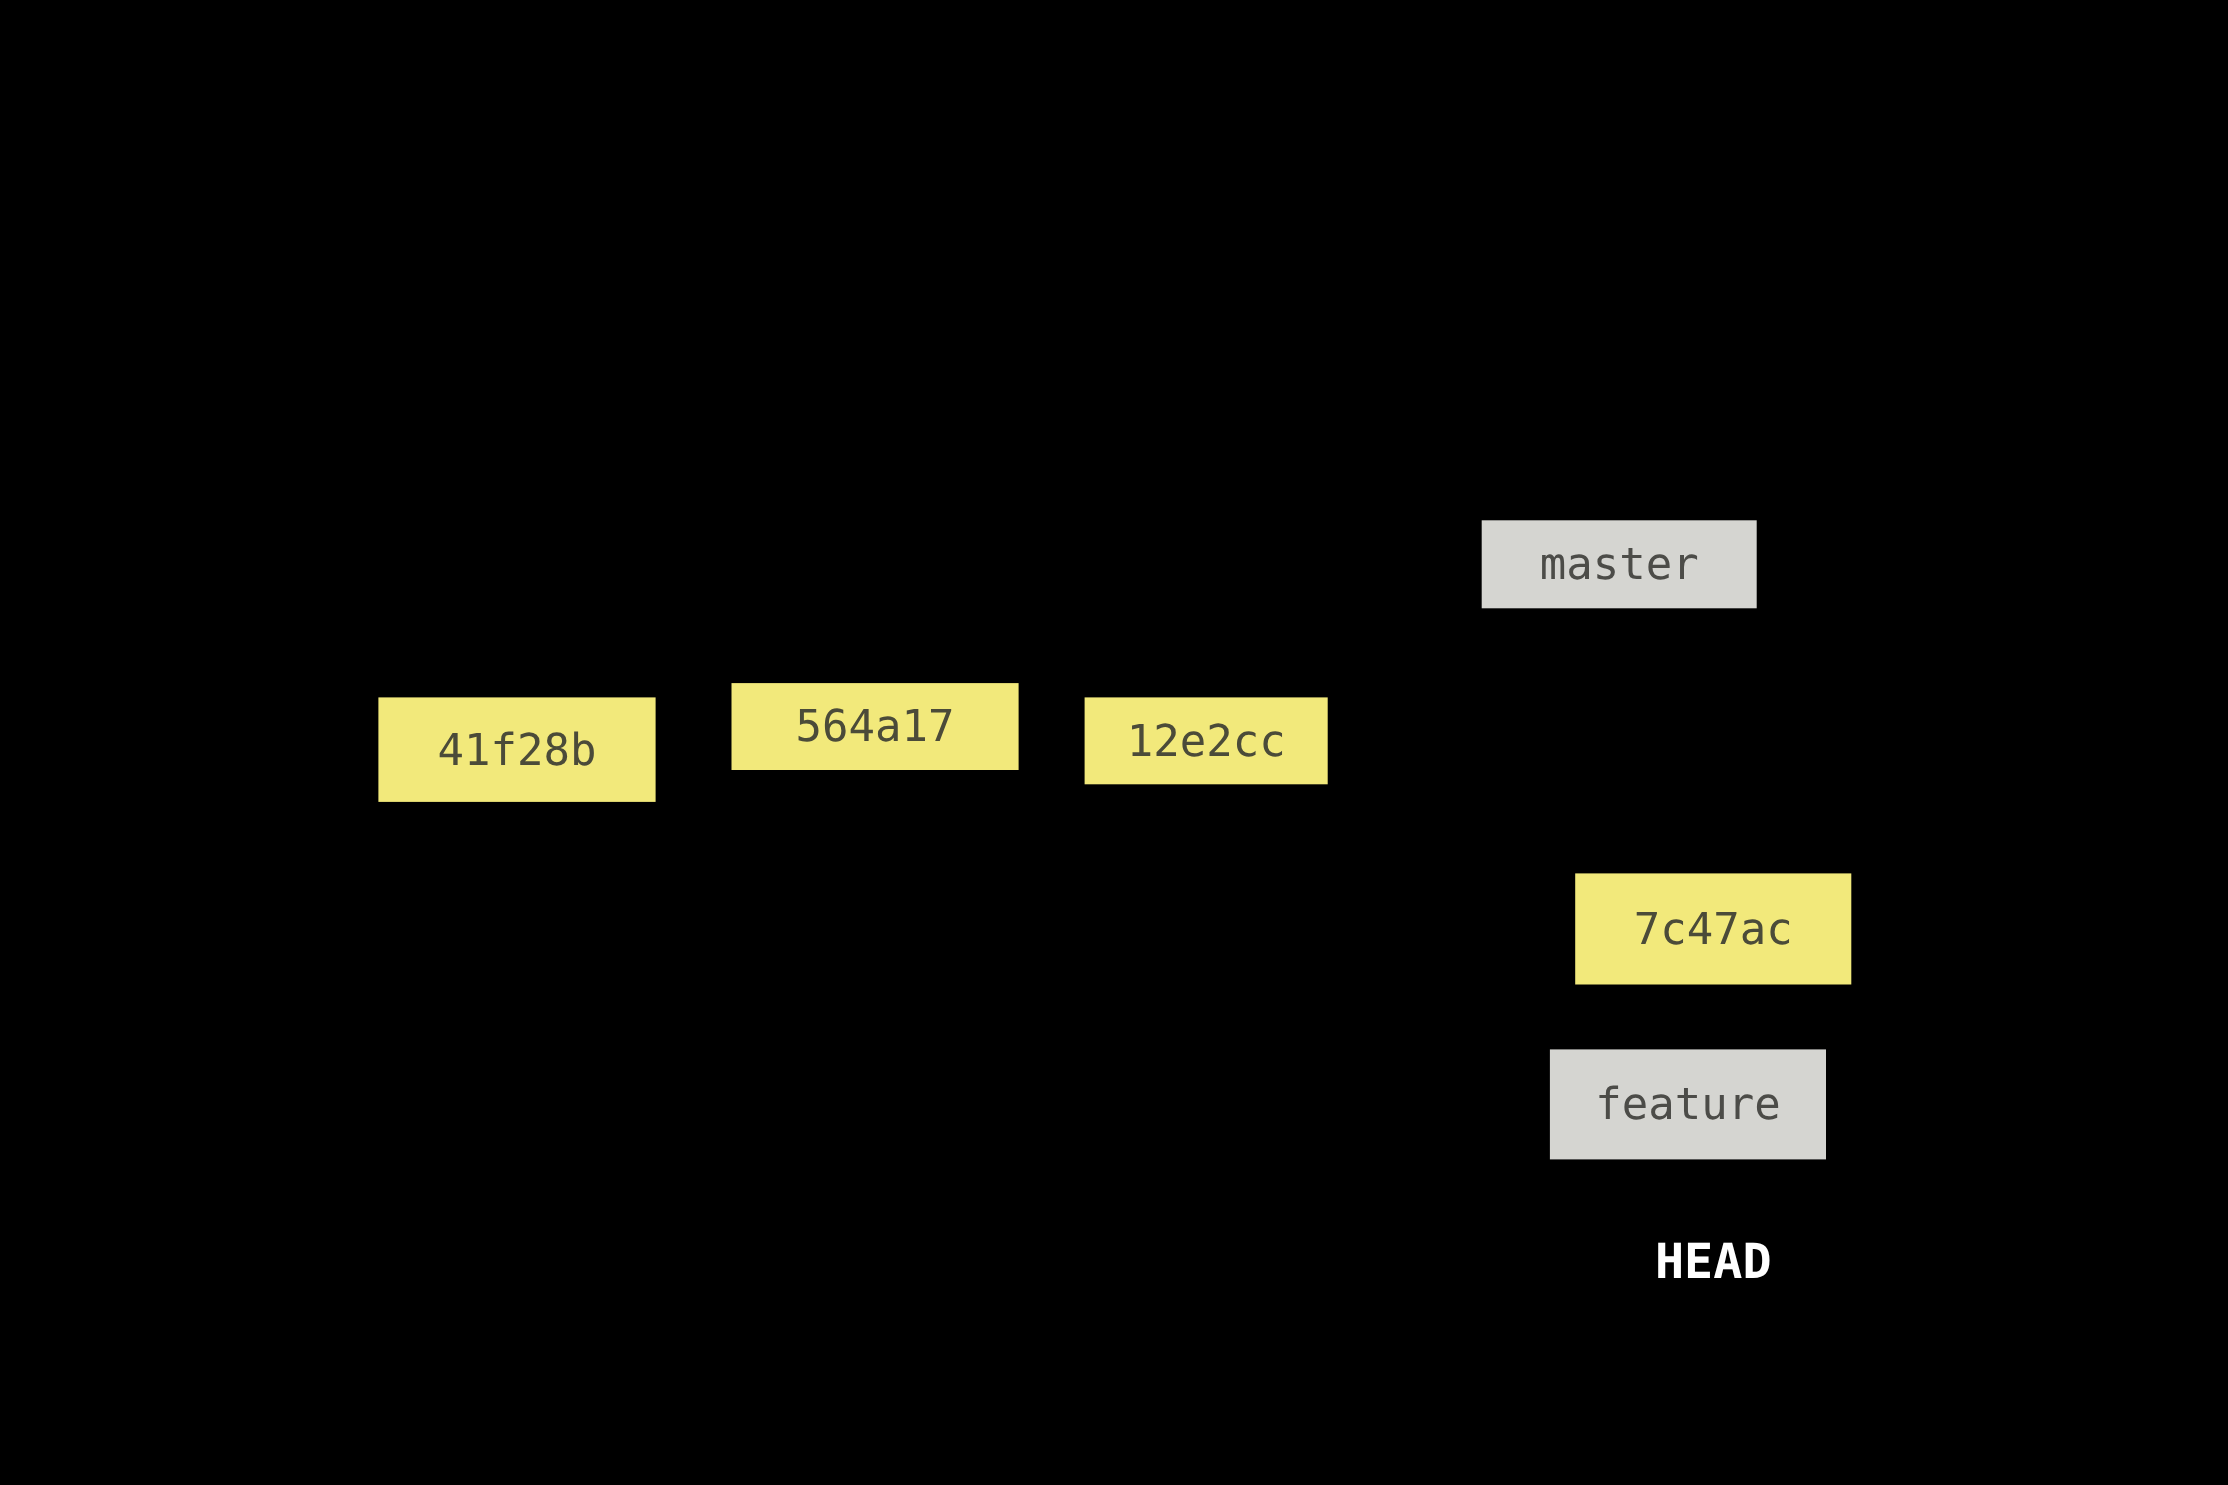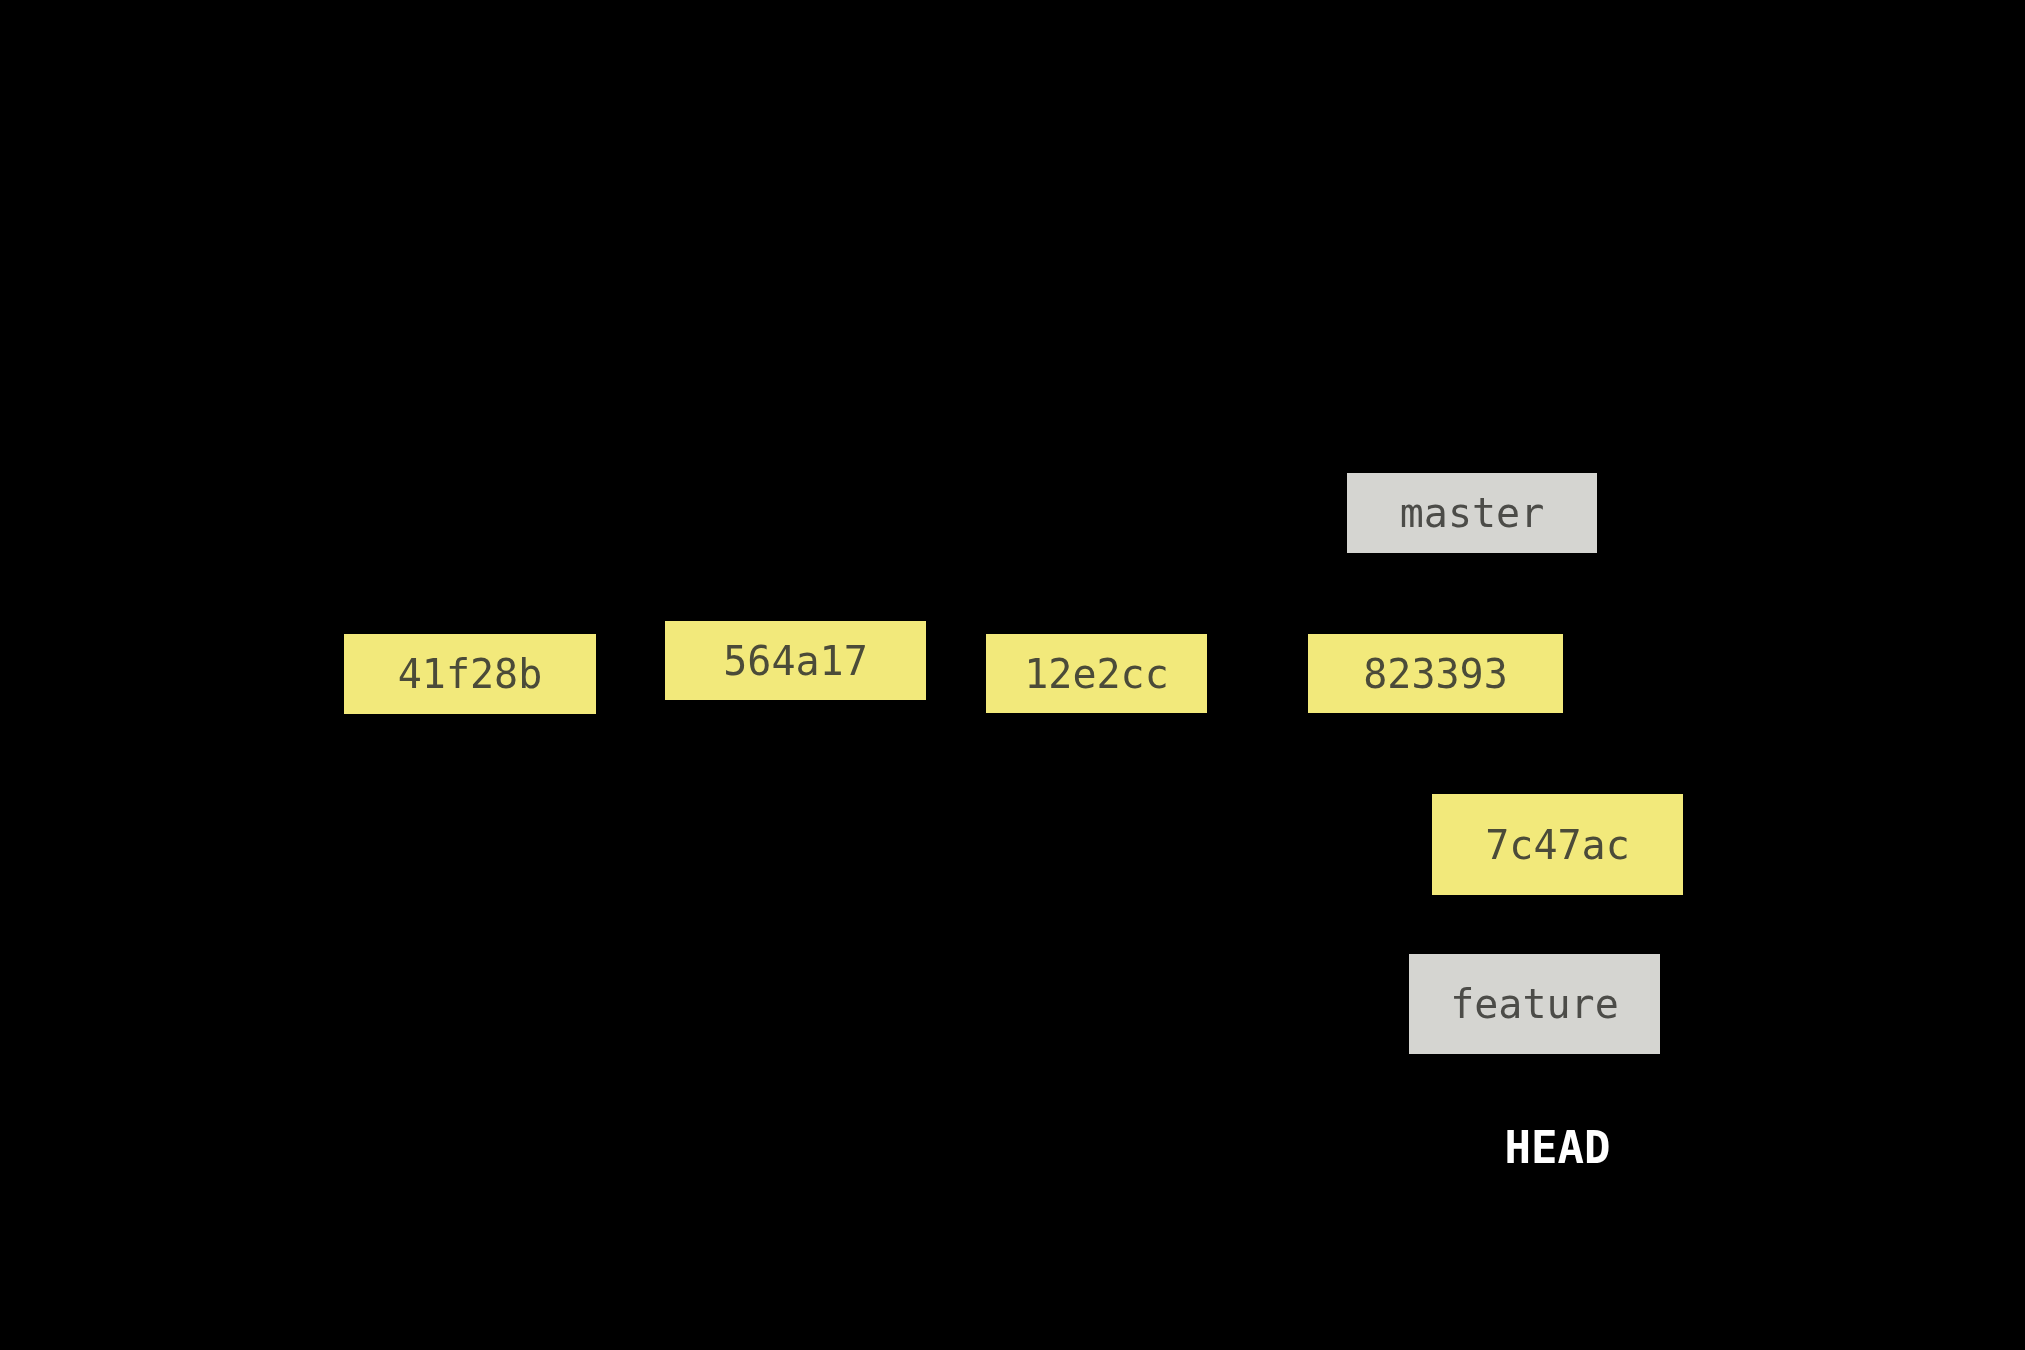--- a/index.html
+++ b/index.html
@@ -57,21 +57,21 @@
     display: flex;
     align-items: center;
     justify-content: center;
     font-size: 40px;
     white-space: pre;
   }
   .node-commit { background: #f2e97b; color: #4b4b39; }
   .node-branch { background: #d5d5d1; color: #4c4c48; margin-left: 40px; }
 
   .node-master  { left: 1307px; top: 473px;  width: 250px; height: 80px; }
-  .node-c1      { left: 344px;  top: 634px;  width: 252px; height: 80px; }
+  .node-c1      { left: 344px;  top: 634px;  width: 252px; height: 95px; }
   .node-c2      { left: 665px;  top: 621px;  width: 261px; height: 79px; text-align: center; }
   .node-c3      { left: 986px;  top: 634px;  width: 221px; height: 79px; }
   .node-c4      { left: 1308px; top: 634px;  width: 255px; height: 79px; }
   .node-c5      { left: 1432px; top: 794px;  width: 251px; height: 101px; }
   .node-feature { left: 1369px; top: 954px;  width: 251px; height: 100px; }
 
   .head-label {
     position: absolute;
     left: 1432px; top: 1122px;
     width: 251px;
@@ -86,20 +86,19 @@
 <body>
 
 <div id="canvas">
 
 
   <div class="node node-branch node-master">master</div>
 
   <div class="node node-commit node-c1">41f28b</div>
   <div class="node node-commit node-c2">564a17</div>
   <div class="node node-commit node-c3">12e2cc</div>
-  <div class="node node-commit node-c4">823393</div>
   <div class="node node-commit node-c5">7c47ac</div>
 
   <div class="node node-branch node-feature">feature</div>
 
   <div class="head-label">HEAD</div>
 
 </div>
 
 </body></html>

